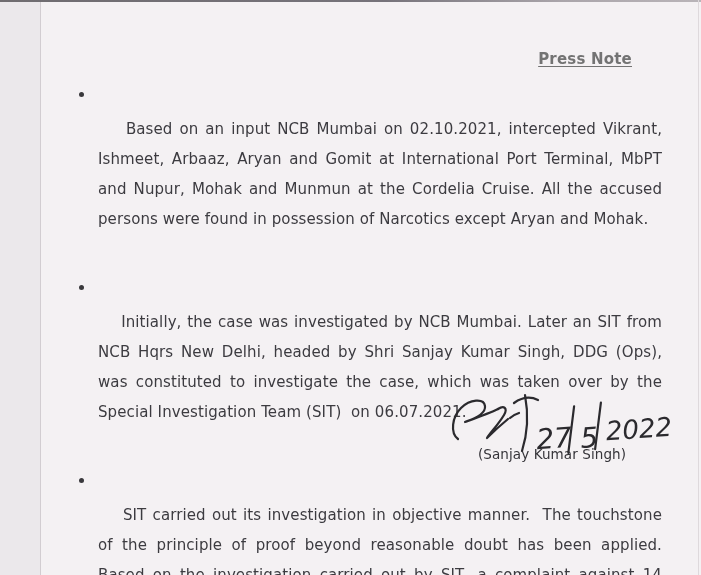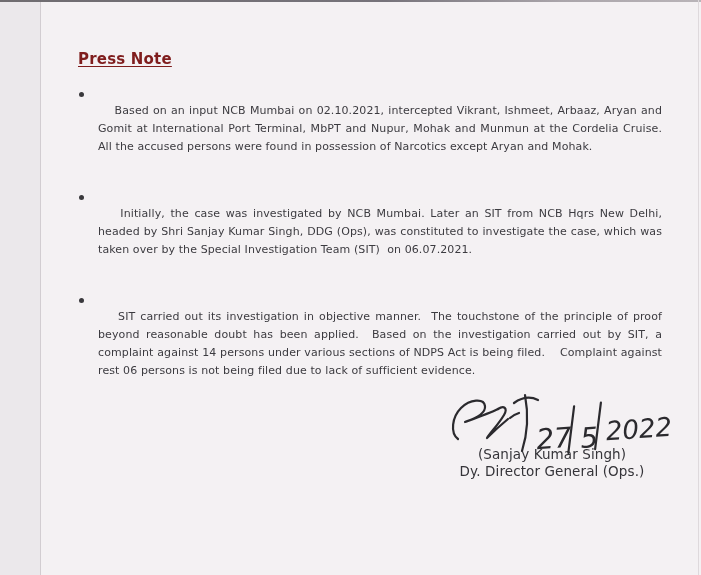--- a/index.html
+++ b/index.html
@@ -25,35 +25,35 @@
   .right-scan-line {
     position: absolute; right: 2px; top: 0;
     width: 1px; height: 575px;
     background: #ded9dc;
   }
   .doc {
     position: absolute; left: 78px; top: 50px;
     width: 584px;
   }
   .title {
-    text-align: left;
+    text-align: right;
     font-weight: bold;
     font-size: 15px;
-    color: #7f1d1d;
+    color: #737373;
     text-decoration: underline;
     text-underline-offset: 2px;
     letter-spacing: 0.2px;
     margin: 0 30px 16px 0;
   }
   .bullet {
     position: relative;
     padding-left: 20px;
     margin-bottom: 13px;
-    font-size: 11px;
-    line-height: 18px;
+    font-size: 15px;
+    line-height: 30px;
     text-align: justify;
     white-space: pre-wrap;
     letter-spacing: 0.1px;
   }
   .dot {
     position: absolute; left: 1px; top: 8px;
     width: 5px; height: 5px;
     border-radius: 50%;
     background: #39383c;
   }
@@ -107,14 +107,13 @@
     <text x="90" y="52" font-size="28">27</text>
     <path d="M130,12 L121,58" stroke="#2b2a2e" stroke-width="2.2" stroke-linecap="round"></path>
     <text x="134" y="54" font-size="28">5</text>
     <path d="M157,10 L148,56" stroke="#2b2a2e" stroke-width="2.2" stroke-linecap="round"></path>
     <text x="160" y="48" font-size="26">2022</text>
   </g>
 </svg>
 
 <div class="sig-block">
   <div>(Sanjay Kumar Singh)</div>
-  <div>Dy. Director General (Ops.)</div>
 </div>
 
 </body></html>

